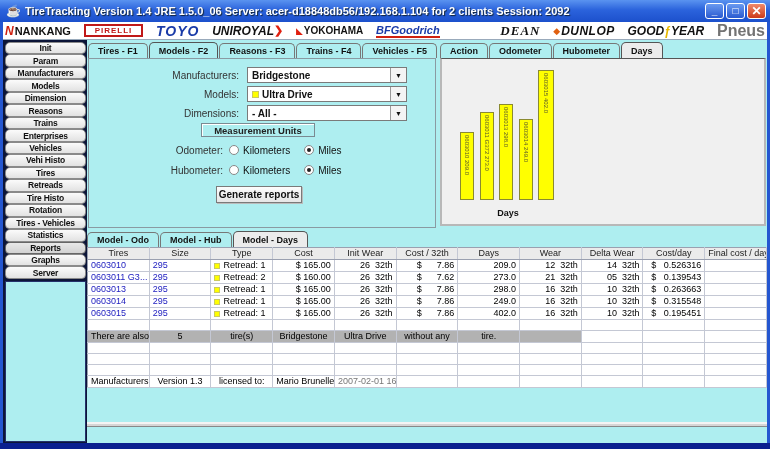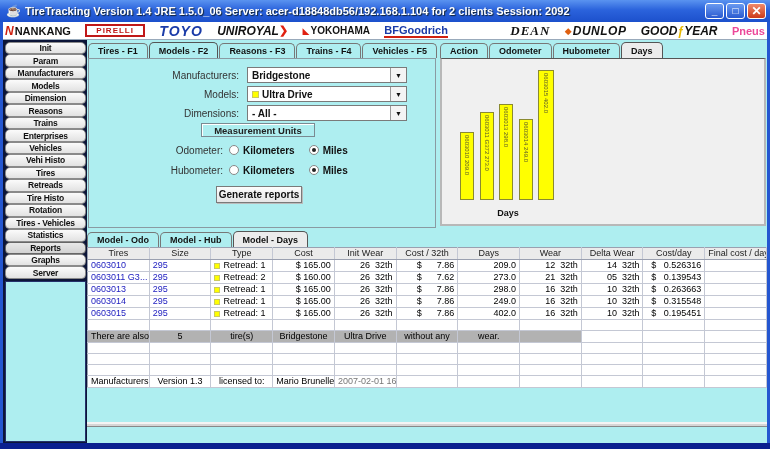--- a/index.html
+++ b/index.html
@@ -28,27 +28,27 @@
   .brand .main { color:#111; }
   .brand .accent { color:#d02010; }
   .brand-nankang .main { font-weight:bold; font-size:11px; }
   .brand-nankang .accent { font-weight:bold; font-style:italic; font-size:12px; margin-right:1px; }
   .brand-pirelli .main { color:#c01818; border:2px solid #c01818; font-weight:bold; font-size:8px; padding:0 9px; letter-spacing:1px; }
   .brand-toyo .main { color:#1a3ba8; font-weight:bold; font-style:italic; font-size:14px; letter-spacing:1px; }
   .brand-uniroyal .main { font-weight:bold; font-style:italic; font-size:12px; }
   .brand-uniroyal .accent { color:#e02010; font-weight:bold; font-size:11px; }
   .brand-yokohama .accent { color:#e02010; font-size:9px; margin-right:1px; }
   .brand-yokohama .main { font-weight:bold; font-size:10px; }
-  .brand-bfgoodrich .main { color:#1a3ba8; font-weight:bold; font-size:11px; border-bottom:2px solid #d02010; }
+  .brand-bfgoodrich .main { color:#1a3ba8; font-weight:bold; font-style:italic; font-size:11px; border-bottom:2px solid #d02010; }
   .brand-dean .main { font-weight:bold; font-style:italic; font-size:13px; font-family:"Liberation Serif",serif; letter-spacing:1px;margin-left:48px; }
   .brand-dunlop .accent { color:#e06010; font-size:9px; margin-right:1px; }
   .brand-dunlop .main { font-weight:bold; font-style:italic; font-size:12px; letter-spacing:0.5px; }
   .brand-goodyear .main { font-weight:bold; font-style:italic; font-size:12px; }
   .brand-goodyear .accent { color:#e8b800; font-weight:bold; font-size:12px; }
-  .brand-pneus .main { color:#ec4899; font-weight:bold; font-size:11px; }
+  .brand-pneus .main { color:#737373; font-weight:bold; font-size:16px; }
 
   
   #content { position:absolute; left:0; top:40px; width:764px; height:403px; display:flex; }
   #bottombar { position:absolute; left:-3px; bottom:0; width:770px; height:6px; background:#0a1f8f; }
 
   
   #sidebar { width:84px; height:403px; background:#0c1538; display:flex; flex-direction:column; padding:2px 1px 1px 2px; }
   #sidebar-buttons { height:237px; display:flex; flex-direction:column; }
   .side-btn { flex:1; background:linear-gradient(180deg,#fbfbfb,#e2e2e2); border:1px solid #8a8a8a;
     border-radius:5px 5px 4px 4px; margin-bottom:0; font-size:8.5px; font-weight:bold; color:#111;
@@ -77,21 +77,21 @@
   .combo .arrow { width:16px; height:14px; border-left:1px solid #999; display:flex; align-items:center; justify-content:center; font-size:7px; color:#111; background:#f4f4f4; }
   .sq { display:inline-block; width:7px; height:7px; background:#ffff00; border:1px solid #caca60; margin-right:3px; }
   #mu-btn { position:absolute; left:112px; top:64px; width:114px; height:14px; background:#aeeef0;
     border:1px solid #7a8a92; box-shadow:1px 1px 0 #fff inset; font-size:9.5px; font-weight:bold; color:#222;
     display:flex; align-items:center; justify-content:center; }
   .radio-row { position:absolute; height:14px; display:flex; align-items:center; font-size:10px; }
   .radio-row .rlabel { width:140px; text-align:right; color:#333; padding-right:6px; }
   .radio { display:flex; align-items:center; margin-right:14px; }
   .rcirc { width:10px; height:10px; border-radius:50%; background:#fff; border:1px solid #888; margin-right:4px; position:relative; }
   .rcirc.on::after { content:""; position:absolute; left:2px; top:2px; width:4px; height:4px; border-radius:50%; background:#222; }
-  .radio .rtext { font-weight:bold; color:#111; }
+  .radio .rtext { font-weight:normal; color:#111; }
   #gen-btn { position:absolute; left:127px; top:127px; width:86px; height:17px;
     background:linear-gradient(180deg,#fdfdfd,#e6e6e6); border:1px solid #7a7a7a; box-shadow:1px 1px 0 #bbb;
     font-size:10px; font-weight:bold; color:#111; display:flex; align-items:center; justify-content:center; }
 
   
   #chart-panel { position:absolute; left:353px; top:2px; width:326px; height:186px; }
   #chart-content { position:absolute; top:16px; left:0; width:326px; height:168px; background:#f0f0f0;
     border:2px solid #b8b8b8; border-top:1px solid #555; }
   .bar { position:absolute; bottom:24px; background:#ffff00; border:1px solid #8a8a30;
     display:flex; align-items:flex-start; justify-content:center; overflow:hidden; }
@@ -391,21 +391,21 @@
                 <td></td>
                 <td></td>
               </tr>
               <tr>
                 <td class="gray">There are also</td>
                 <td class="gray c b">5</td>
                 <td class="gray c">tire(s)</td>
                 <td class="gray c">Bridgestone</td>
                 <td class="gray c">Ultra Drive</td>
                 <td class="gray c">without any</td>
-                <td class="gray c">wear.</td>
+                <td class="gray c">tire.</td>
                 <td class="gray"></td>
                 <td></td>
                 <td></td>
                 <td></td>
               </tr>
               <tr class="spacer">
                 <td></td>
                 <td></td>
                 <td></td>
                 <td></td>

